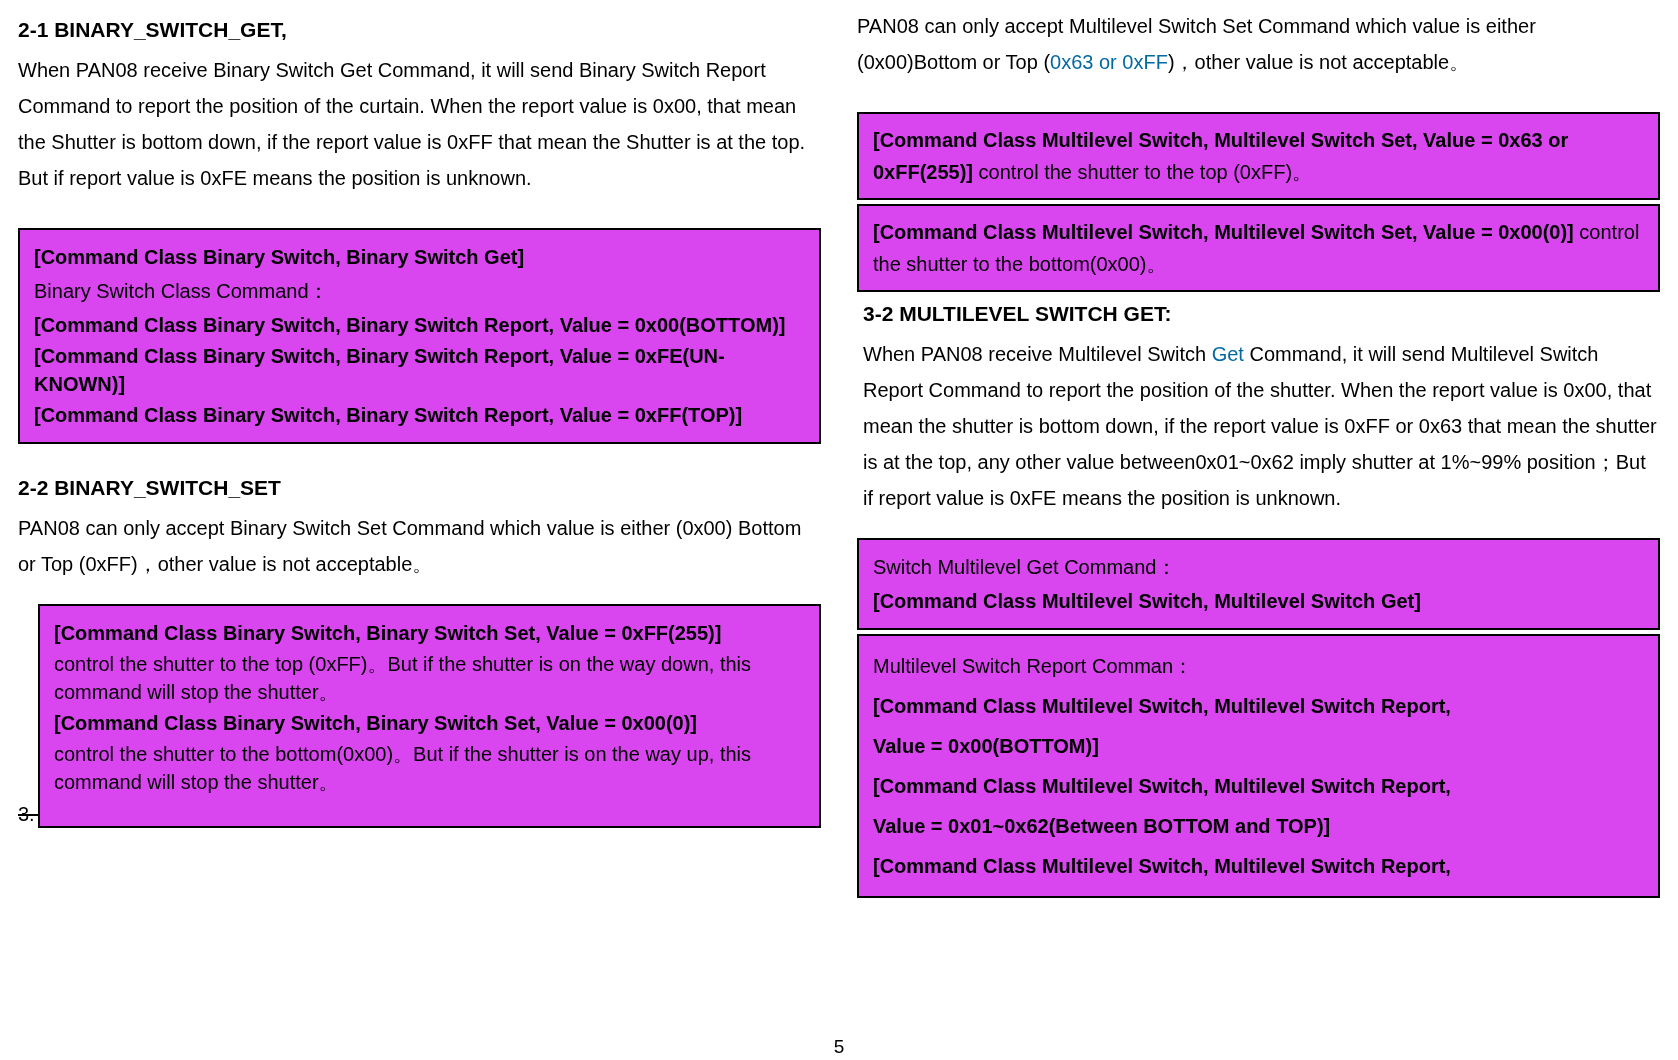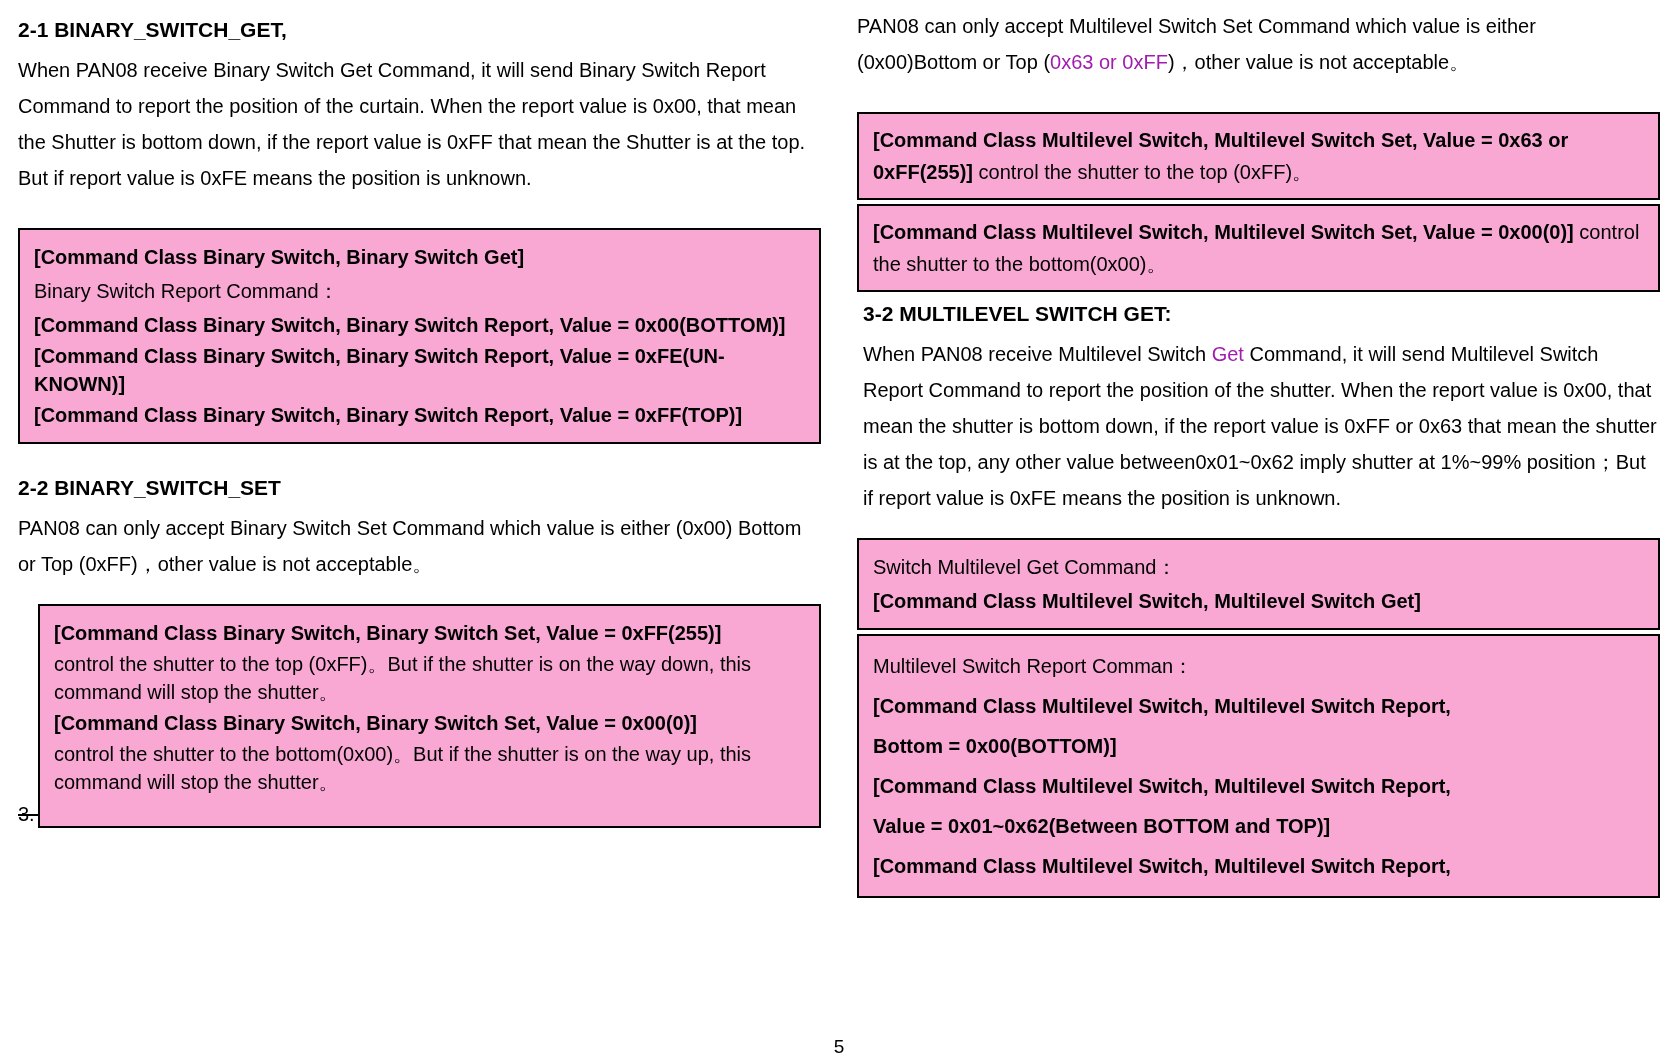--- a/index.html
+++ b/index.html
@@ -35,24 +35,24 @@
     font-size: 20px;
     line-height: 36px;
     margin-bottom: 14px;
   }
   .box {
     border: 2px solid #000;
     padding: 10px 14px;
     font-size: 20px;
     line-height: 34px;
     margin-bottom: 4px;
-    background: #f9a8d4;
+    background: #d946ef;
   }
   .bold { font-weight: bold; }
-  .red { color: #a21caf; }
+  .red { color: #0369a1; }
   .strike {
     text-decoration: line-through;
     font-size: 20px;
     margin-top: -6px;
     margin-bottom: 4px;
   }
   .pagenum {
     position: absolute;
     bottom: 2px;
     left: 0;
@@ -74,21 +74,21 @@
 
     <div class="col">
 
       <div class="h">2-1 BINARY_SWITCH_GET,</div>
       <div class="p">When PAN08 receive Binary Switch Get Command, it will send Binary Switch Report Command to report the position of the curtain. When the report value is 0x00, that mean the Shutter is bottom down, if the report value is 0xFF that mean the Shutter is at the top. But if report value is 0xFE means the position is unknown.</div>
 
       <div class="sp"></div>
 
       <div class="box">
         <div class="bold">[Command Class Binary Switch, Binary Switch Get]</div>
-        <div>Binary Switch Report  Command：</div>
+        <div>Binary Switch Class  Command：</div>
         <div class="bold">[Command Class Binary Switch, Binary Switch Report, Value = 0x00(BOTTOM)]</div>
         <div class="bold" style="line-height:28px;">[Command Class Binary Switch, Binary Switch Report, Value = 0xFE(UN-KNOWN)]</div>
         <div class="bold">[Command Class Binary Switch, Binary Switch Report, Value = 0xFF(TOP)]</div>
       </div>
 
       <div class="sp"></div>
 
       <div class="h">2-2 BINARY_SWITCH_SET</div>
       <div class="p">PAN08 can only accept Binary Switch Set Command which value is either (0x00) Bottom or Top (0xFF)，other value is not acceptable。</div>
 
@@ -132,21 +132,21 @@
       <div class="sp-sm"></div>
 
       <div class="box">
         <div>Switch Multilevel Get Command：</div>
         <div class="bold">[Command Class Multilevel Switch, Multilevel Switch Get]</div>
       </div>
 
       <div class="box" style="line-height:40px; border-bottom:2px solid #000;">
         <div>Multilevel Switch Report Comman：</div>
         <div class="bold">[Command Class Multilevel Switch, Multilevel Switch Report,</div>
-        <div class="bold">Bottom = 0x00(BOTTOM)]</div>
+        <div class="bold">Value = 0x00(BOTTOM)]</div>
         <div class="bold">[Command Class Multilevel Switch, Multilevel Switch Report,</div>
         <div class="bold">Value = 0x01~0x62(Between BOTTOM and TOP)]</div>
         <div class="bold">[Command Class Multilevel Switch, Multilevel Switch Report,</div>
       </div>
 
     </div>
   </div>
 
   <div class="pagenum">5</div>
 </div>

